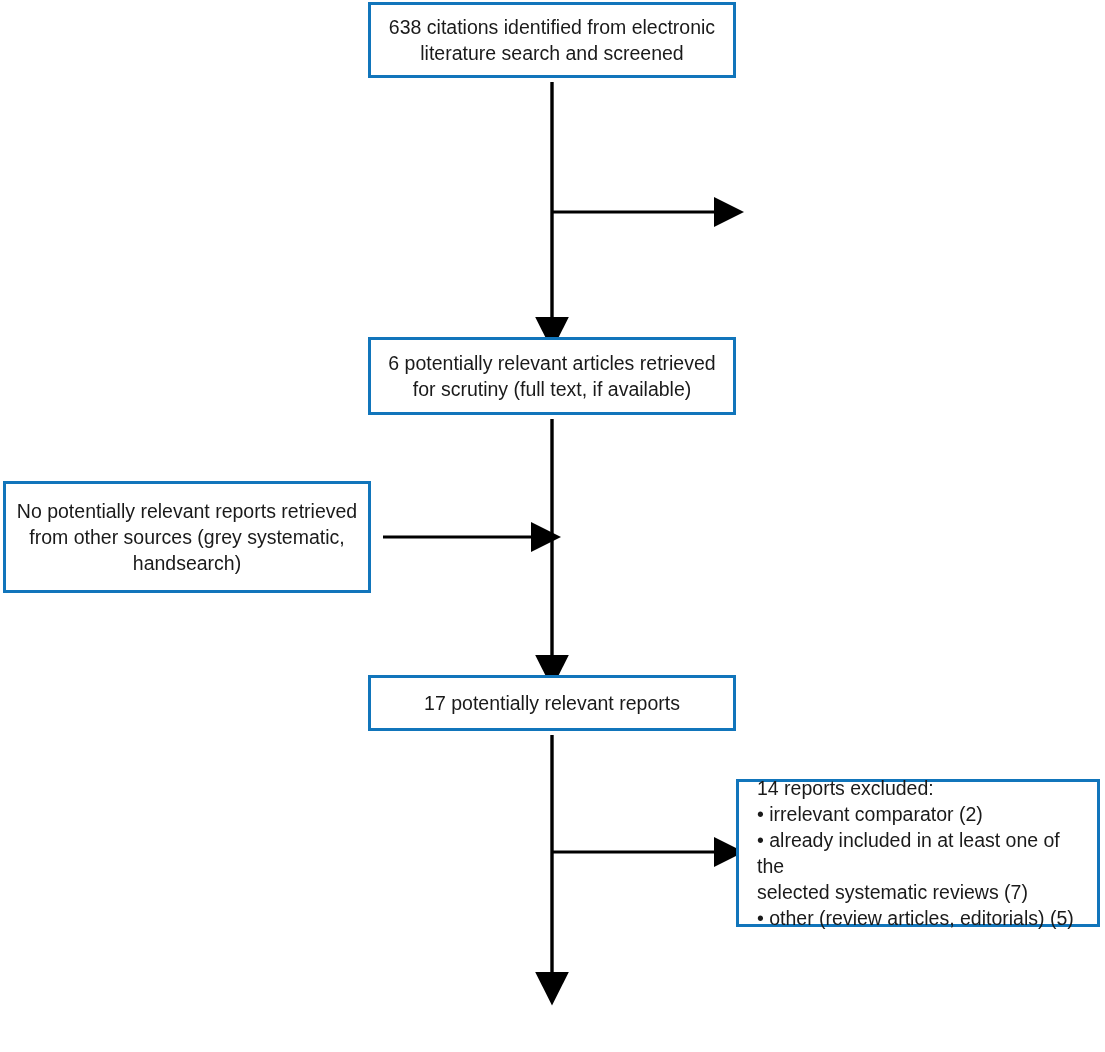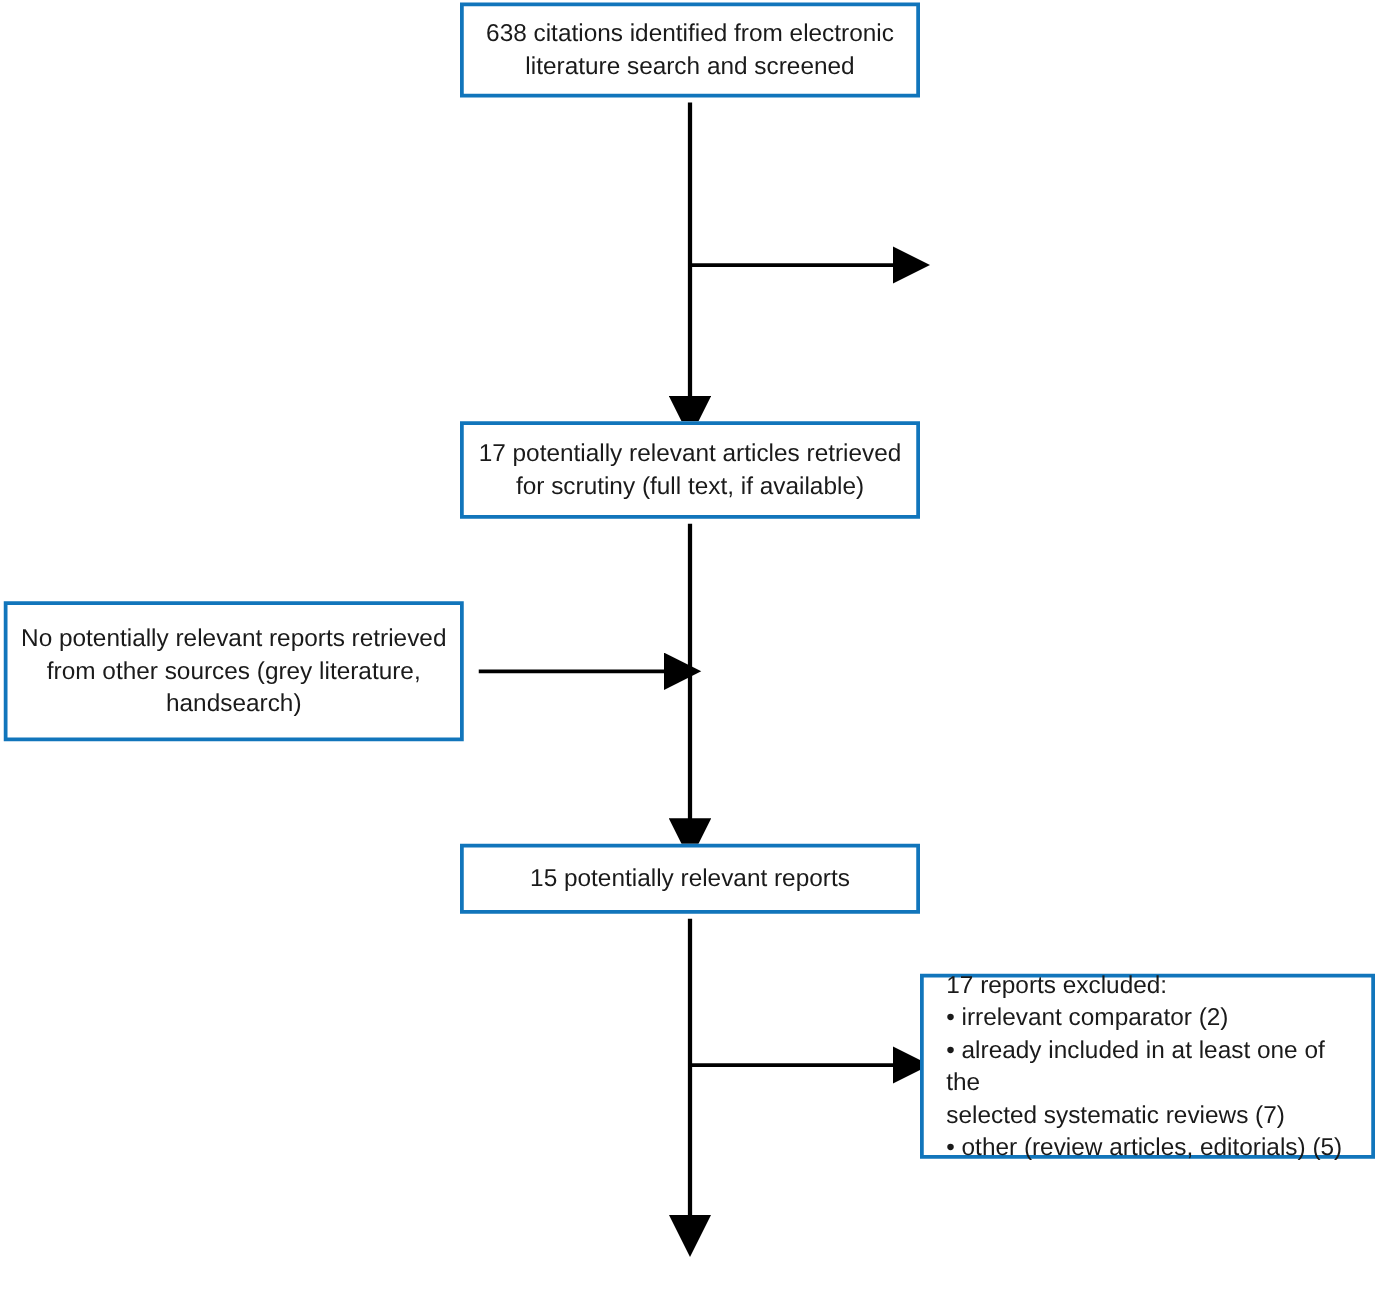--- a/index.html
+++ b/index.html
@@ -91,36 +91,36 @@
     <line x1="552" y1="852" x2="717" y2="852" stroke="#000000" stroke-width="3" marker-end="url(#arrow-right)"></line>
   </svg>
 
   <div class="node" id="node-identified">
     <span class="node-text">638 citations identified from electronic
 literature search and screened</span>
   </div>
 
 
   <div class="node" id="node-retrieved">
-    <span class="node-text">17 potentially relevant articles retrieved
+    <span class="node-text">6 potentially relevant articles retrieved
 for scrutiny (full text, if available)</span>
   </div>
 
   <div class="node" id="node-other-sources">
     <span class="node-text">No potentially relevant reports retrieved
-from other sources (grey literature,
+from other sources (grey systematic,
 handsearch)</span>
   </div>
 
   <div class="node" id="node-reports">
-    <span class="node-text">15 potentially relevant reports</span>
+    <span class="node-text">17 potentially relevant reports</span>
   </div>
 
   <div class="node left-align" id="node-excluded-2">
-    <span class="node-text">17 reports excluded:
+    <span class="node-text">14 reports excluded:
 • irrelevant comparator (2)
 • already included in at least one of the
    selected systematic reviews (7)
 • other (review articles, editorials) (5)</span>
   </div>
 
 
 </div>
 
 </body></html>

